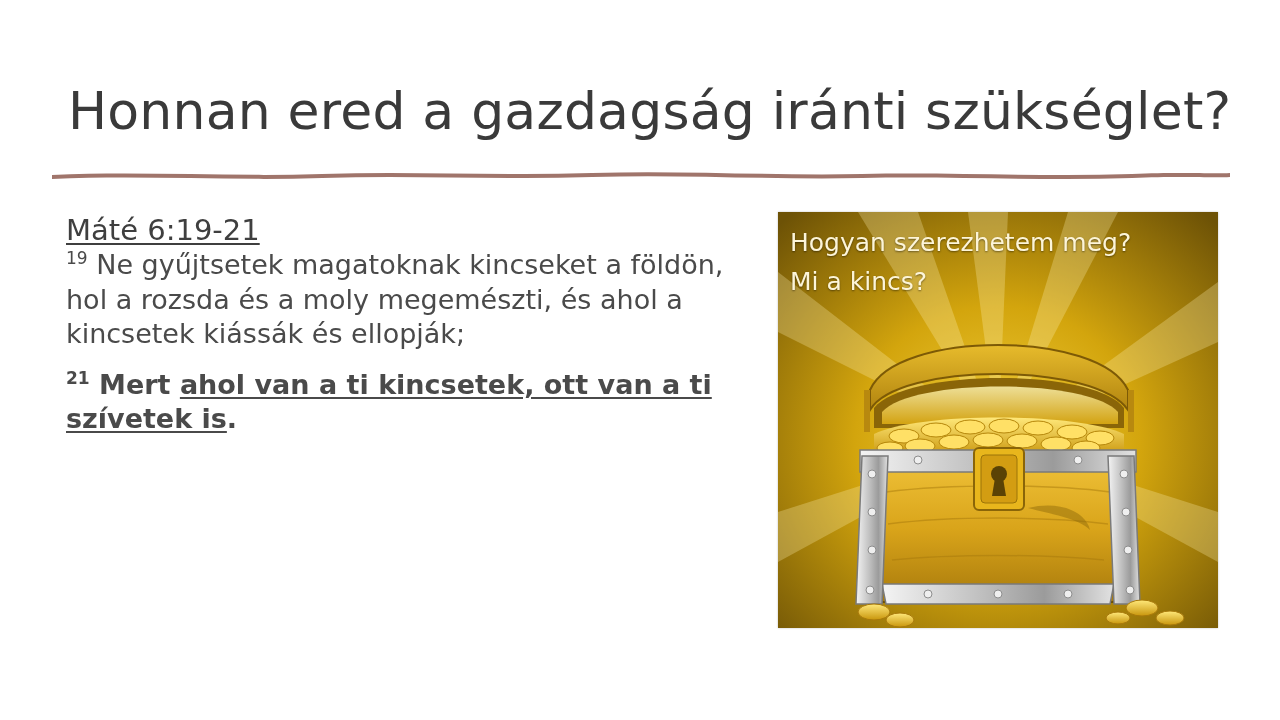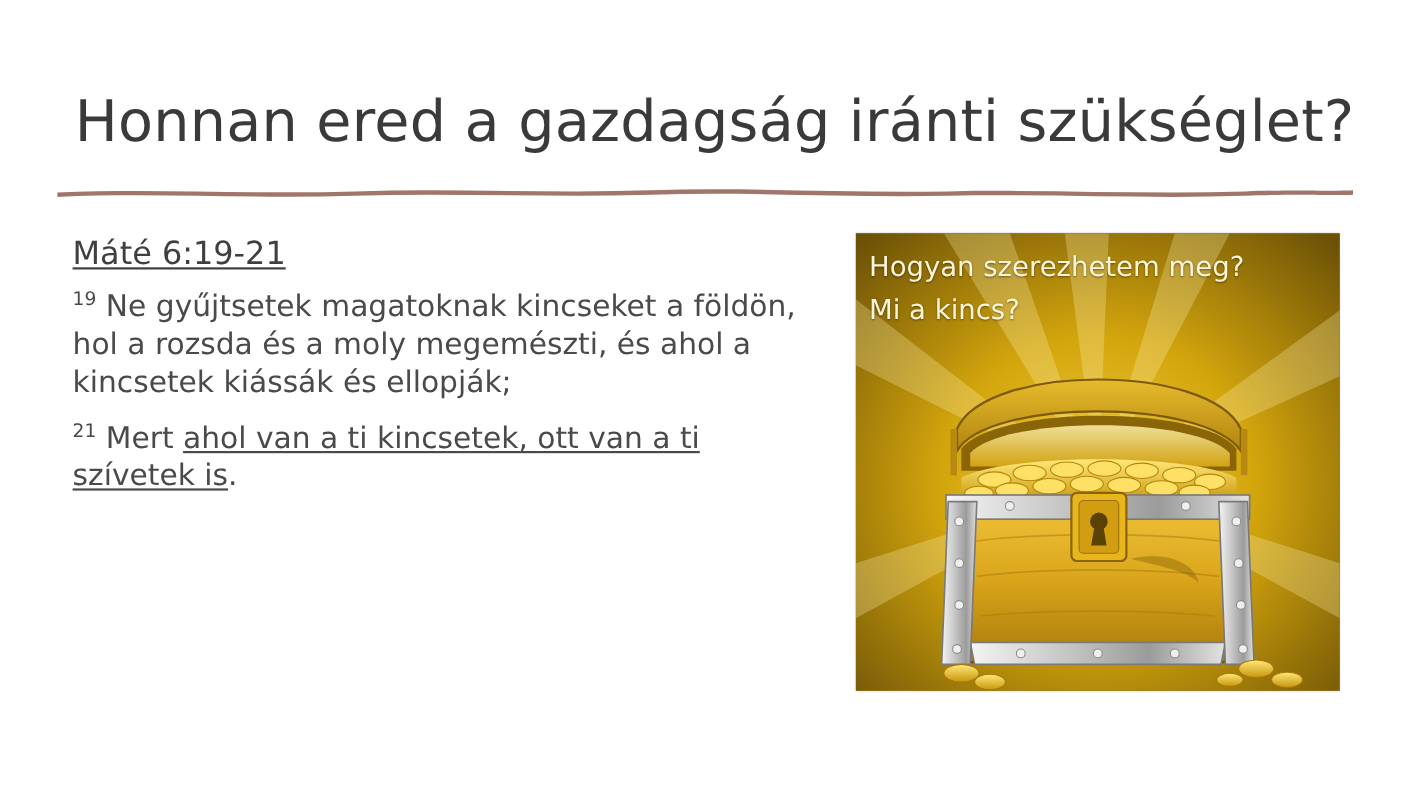--- a/index.html
+++ b/index.html
@@ -52,29 +52,28 @@
     left: 66px;
     top: 212px;
     width: 660px;
   }
   .ref {
     font-size: 29px;
     line-height: 1.25;
     color: #3f3f3f;
     text-decoration: underline;
     text-underline-offset: 3px;
-    margin-bottom: 14px;
   }
   .verse {
     font-size: 27px;
     line-height: 1.28;
     color: #4a4a4a;
     margin: 0 0 16px 0;
   }
-  .verse:last-child { margin-bottom: 0; }
+  .verse:last-child { margin-bottom: 0; font-weight: bold; }
   .vnum {
     font-size: 17px;
     vertical-align: super;
     line-height: 0;
     text-align: center;
   }
   .u {
     text-decoration: underline;
     text-underline-offset: 3px;
   }

